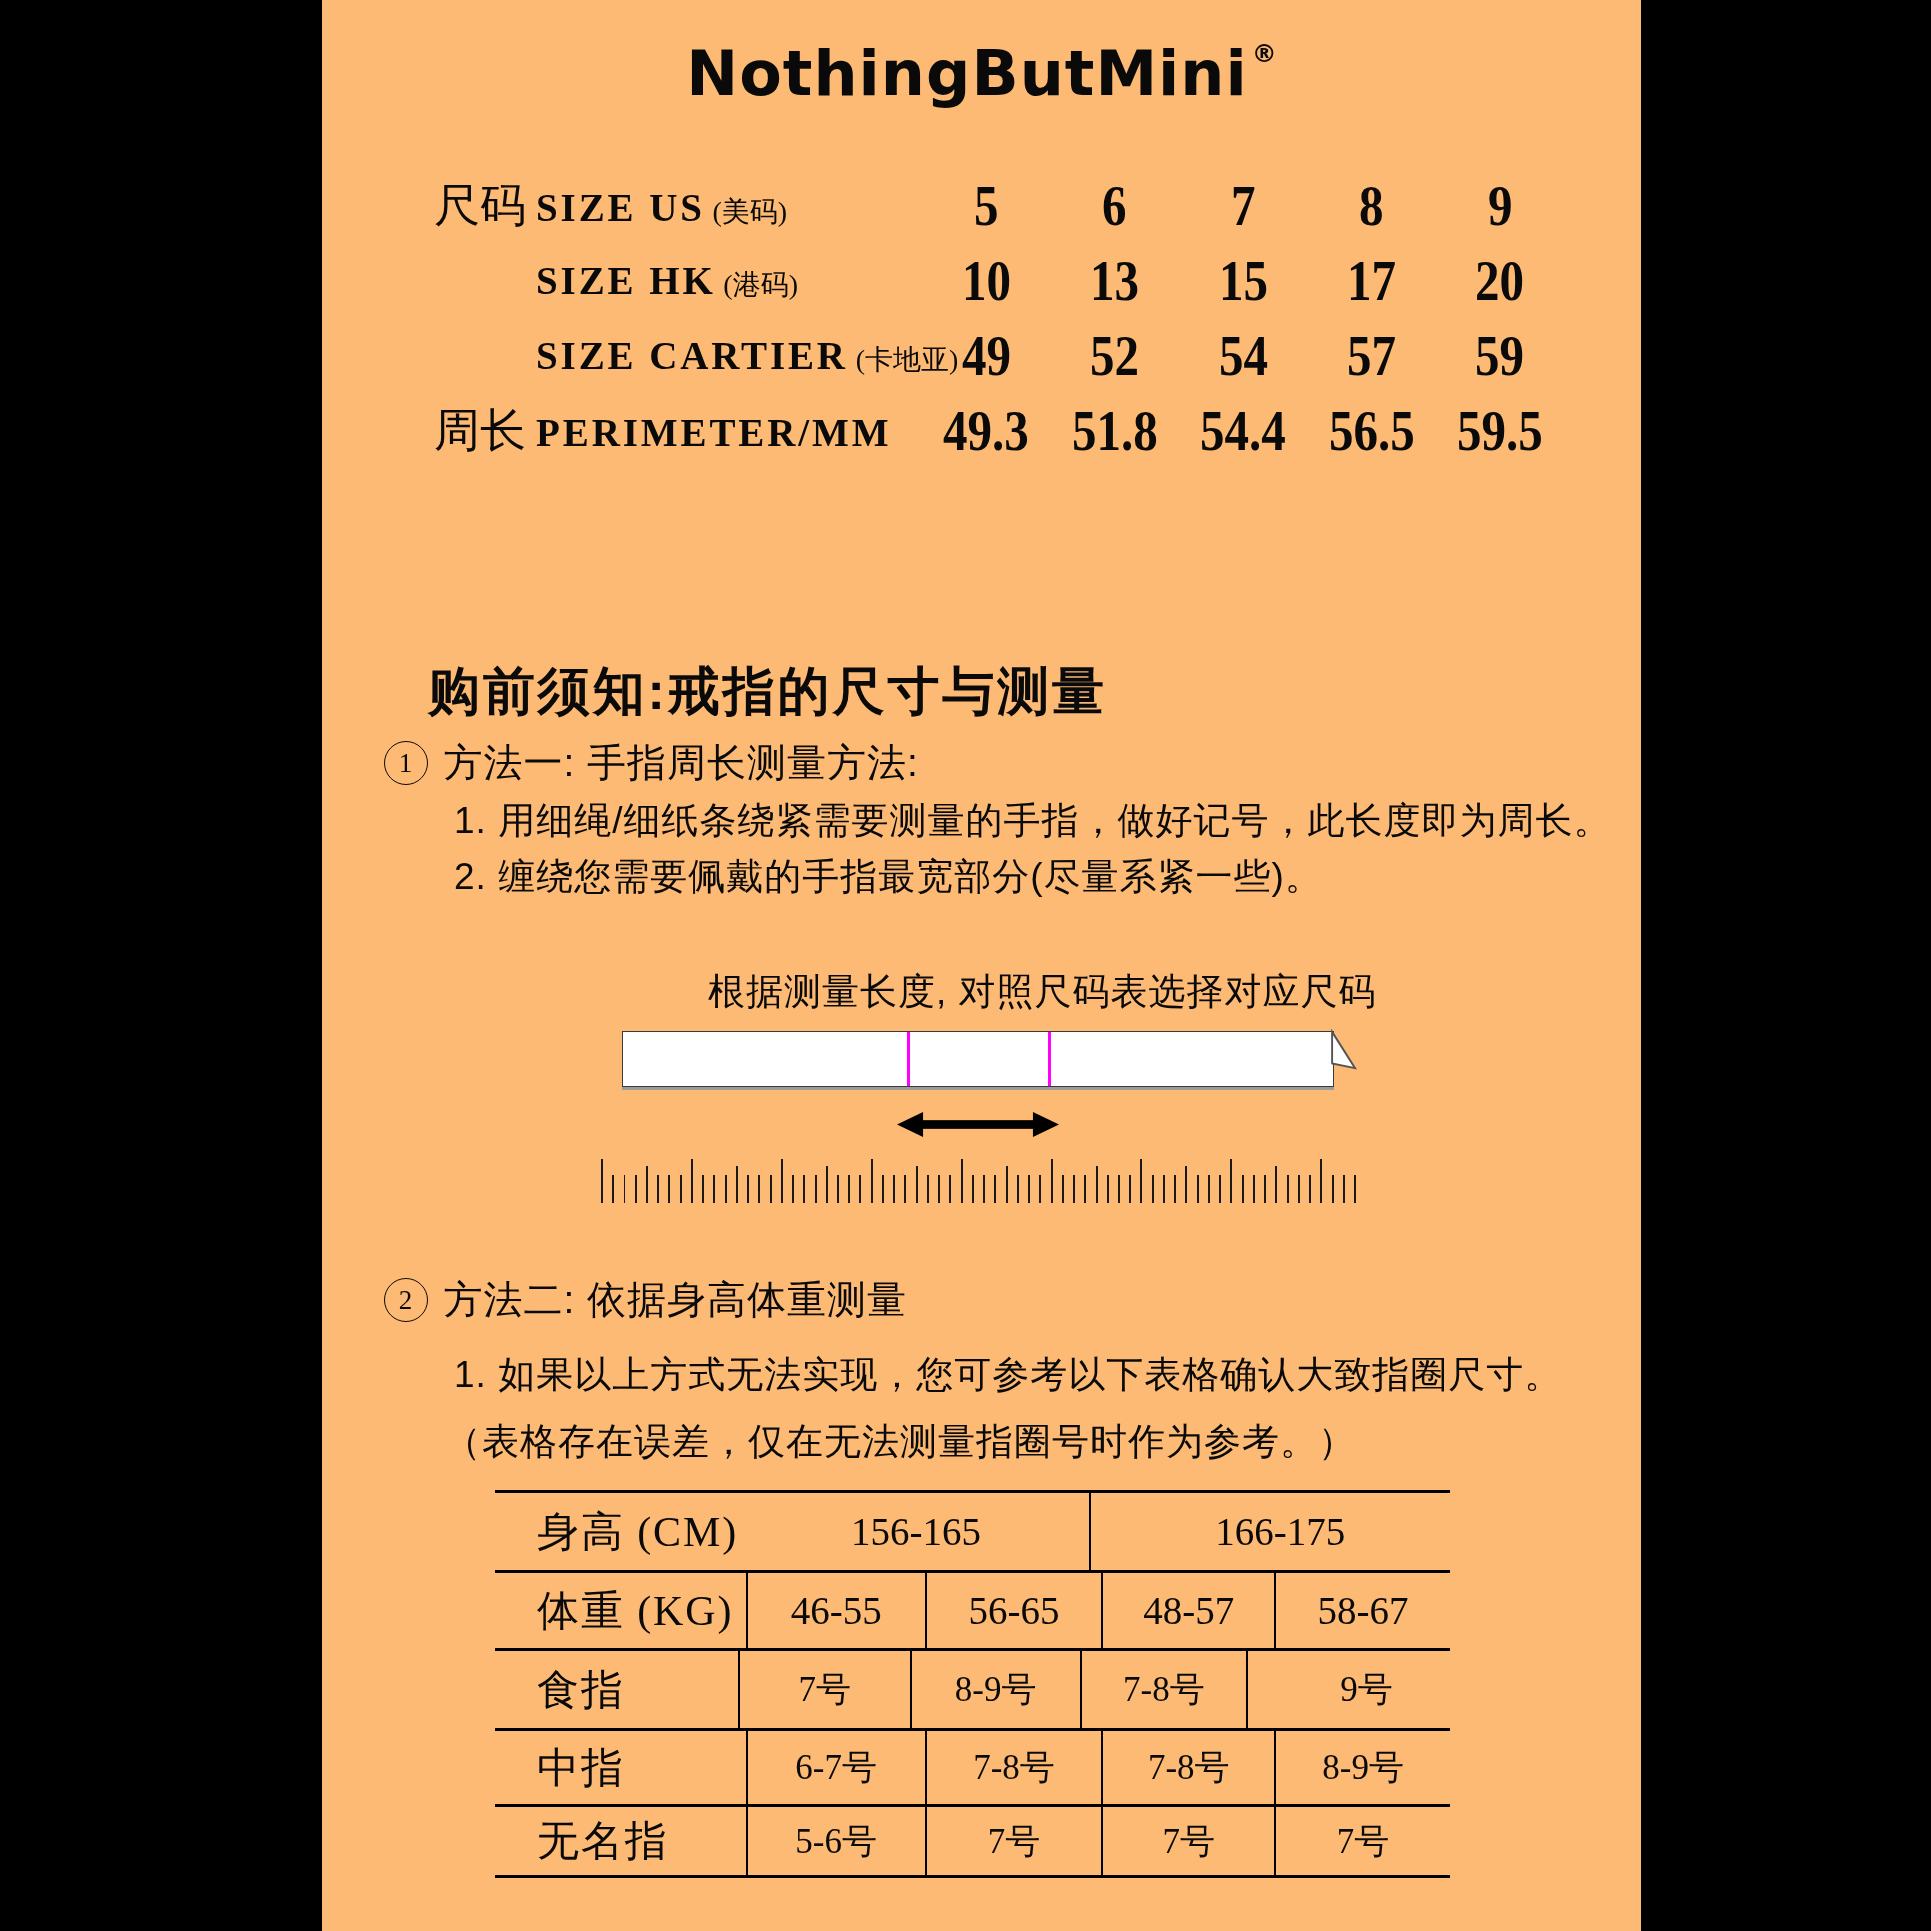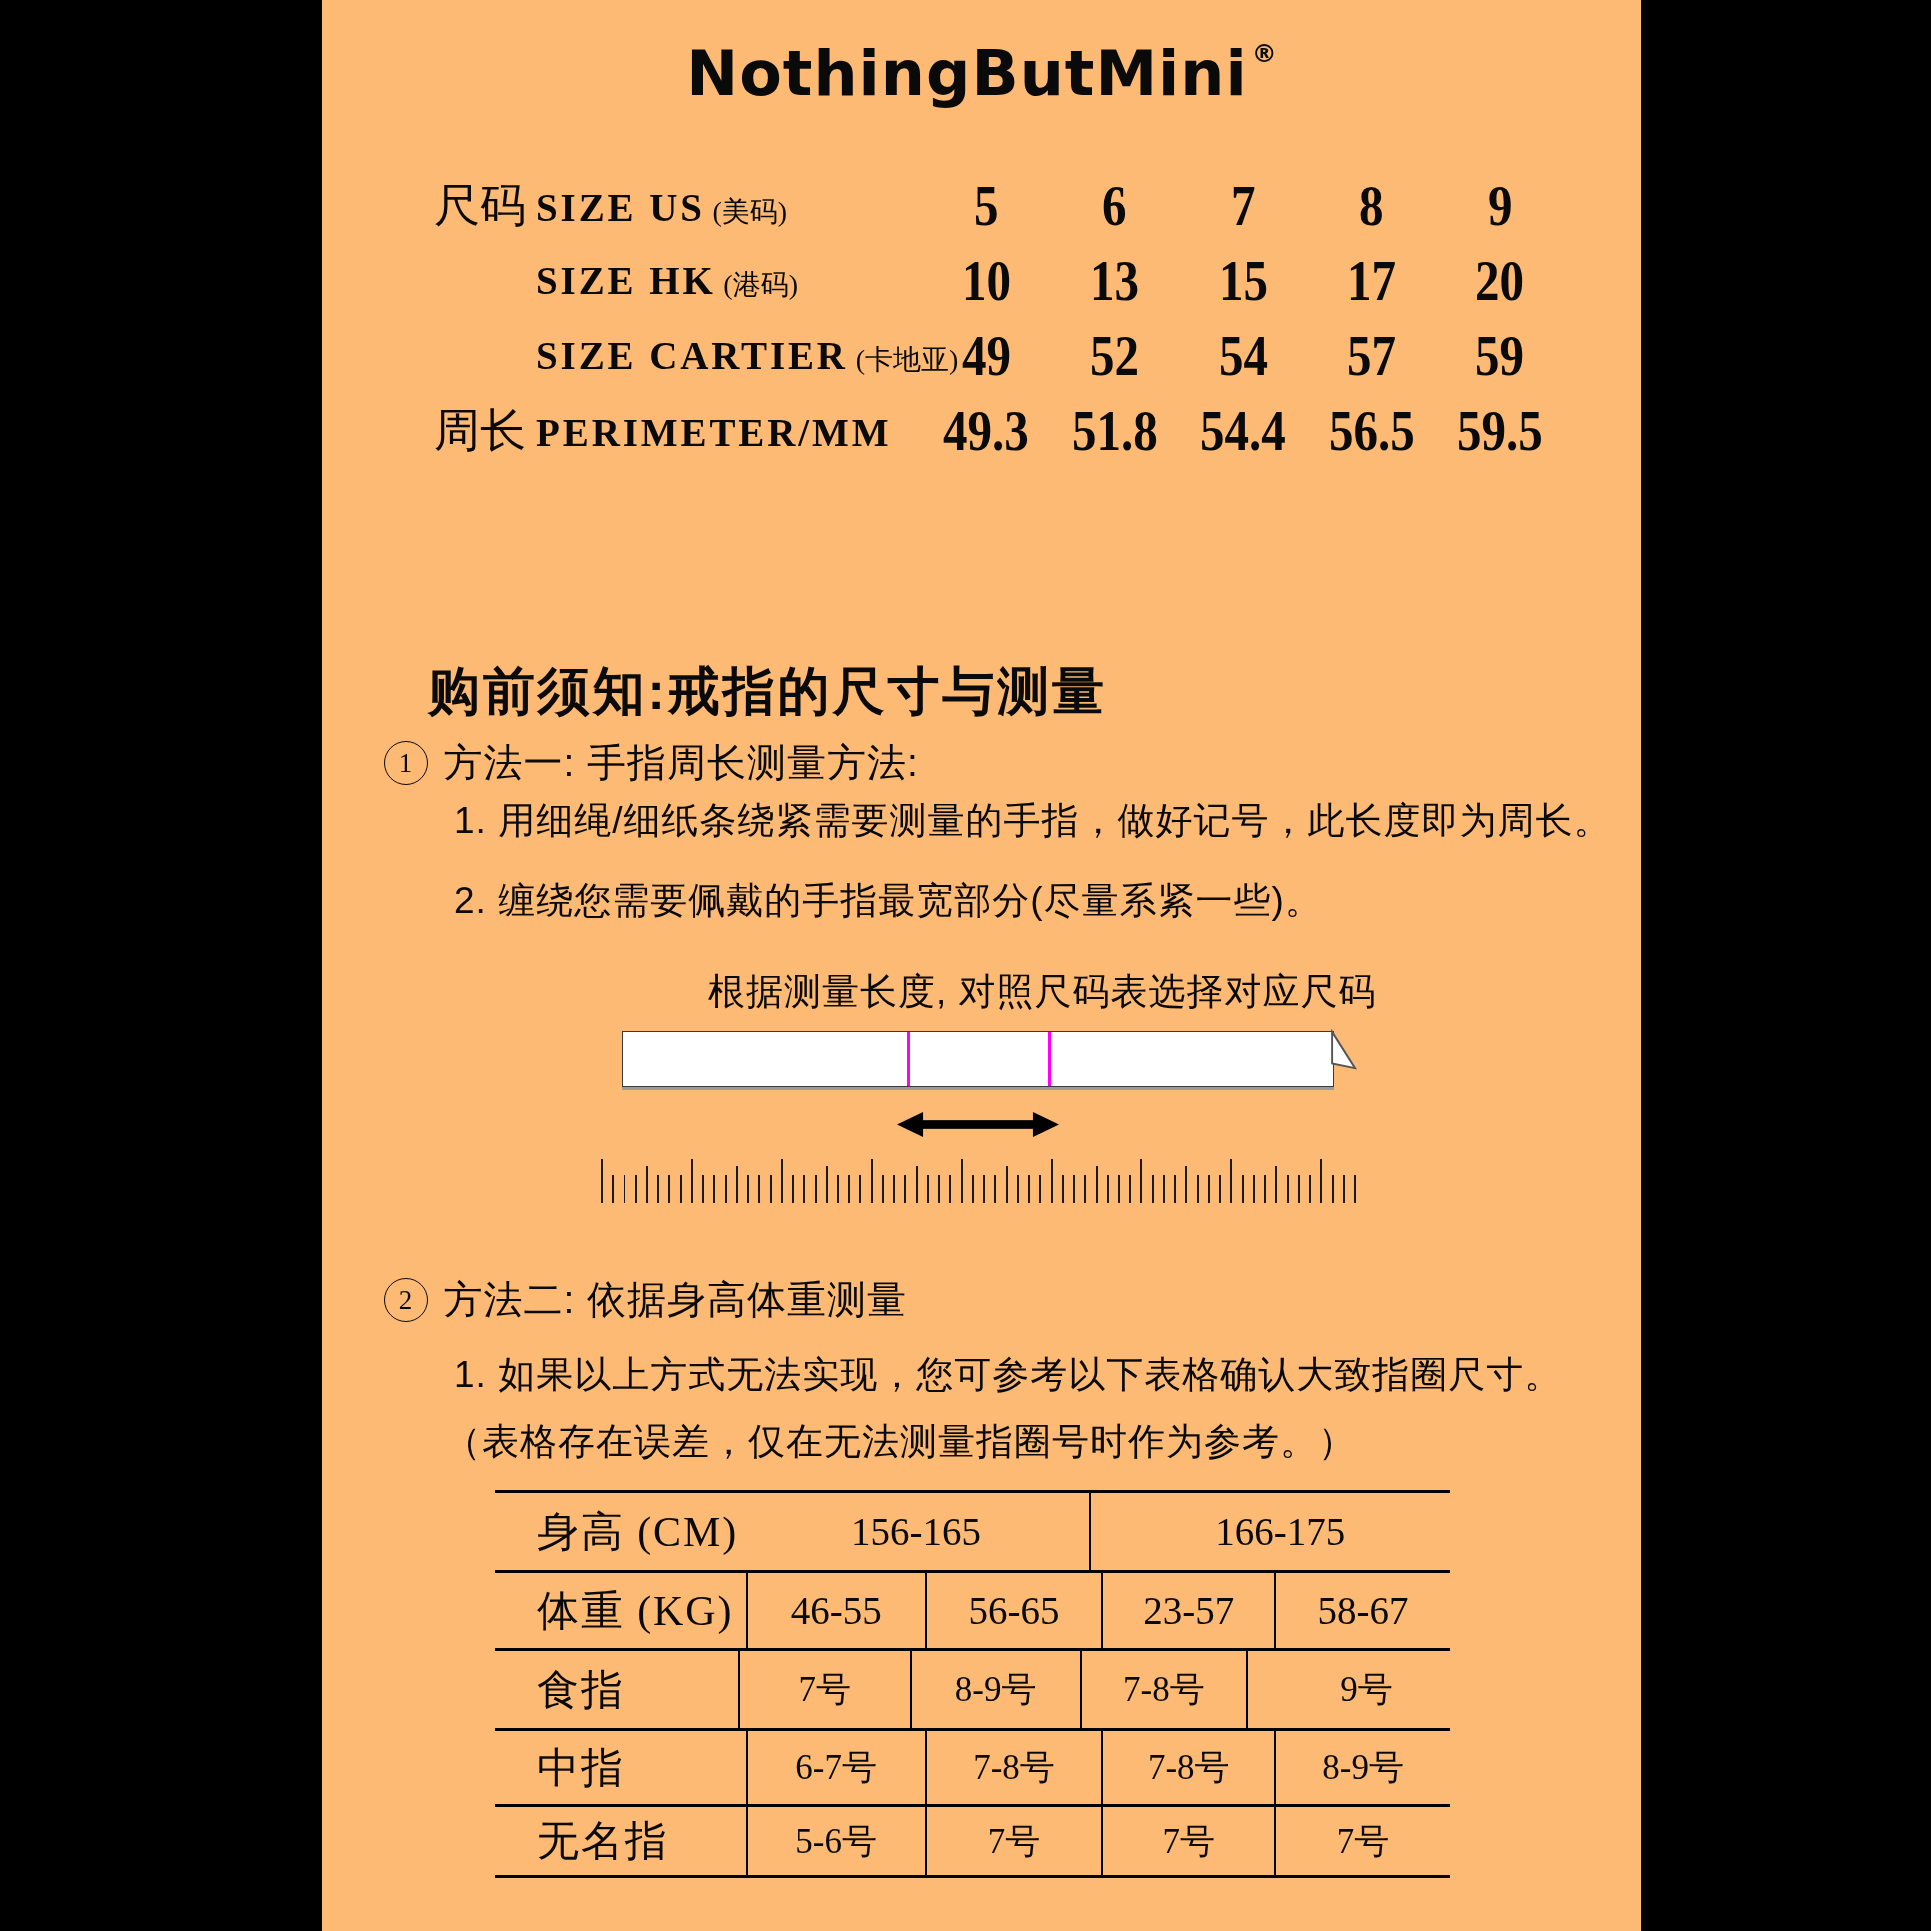--- a/index.html
+++ b/index.html
@@ -32,21 +32,21 @@
   
   .notice-heading{position:absolute;left:428px;top:657px;font-size:52px;font-weight:bold;letter-spacing:2.9px;}
   .method-title{position:absolute;display:flex;align-items:center;font-size:39px;letter-spacing:1px;}
   .method-title.m1{left:384px;top:736px;}
   .method-title.m2{left:384px;top:1273px;}
   .circle-num{width:42px;height:42px;border:1.9px solid #0a0a0a;border-radius:50%;
               display:flex;align-items:center;justify-content:center;
               font-size:27px;font-family:var(--serif);margin-right:15.4px;flex:0 0 auto;}
   .step{position:absolute;left:454px;font-size:37px;letter-spacing:1px;white-space:nowrap;}
   .step.s1a{top:796px;}
-  .step.s1b{top:852px;margin-top:24px;}
+  .step.s1b{top:852px;}
   .step.s2a{top:1350px;}
   .step.s2b{top:1417px;left:444px;}
   .ruler-caption{position:absolute;left:708px;top:967px;font-size:37px;letter-spacing:1px;}
 
   
   .strip{position:absolute;left:622px;top:1031px;width:712px;height:56px;background:#fff;
          border:1.9px solid #3a3a3a;box-sizing:border-box;box-shadow:0 2.9px 0 #9a9a9a;}
   .mark{position:absolute;top:0;bottom:0;width:2.9px;background:#ff00ff;}
   .mark.a{left:284px;}
   .mark.b{left:425px;}
@@ -235,21 +235,21 @@
   <div class="body-table">
       <div class="bt-row" style="height: 80px;">
         <div class="bt-cell bt-label" style="width: 253px;">身高 (CM)</div>
         <div class="bt-cell bt-vline" style="width: 355px;">156-165</div>
         <div class="bt-cell" style="width: 347px; margin-left: 20px;">166-175</div>
       </div>
       <div class="bt-row" style="height: 78px;">
         <div class="bt-cell bt-label bt-vline" style="width: 253px;">体重 (KG)</div>
         <div class="bt-cell bt-vline" style="width: 179px;">46-55</div>
         <div class="bt-cell bt-vline" style="width: 177px;">56-65</div>
-        <div class="bt-cell bt-vline" style="width: 173px;">23-57</div>
+        <div class="bt-cell bt-vline" style="width: 173px;">48-57</div>
         <div class="bt-cell" style="width: 174px;">58-67</div>
       </div>
       <div class="bt-row" style="height: 80px;">
         <div class="bt-cell bt-label bt-vline" style="width: 253px;">食指</div>
         <div class="bt-cell bt-vline bt-small" style="width: 179px;">7号</div>
         <div class="bt-cell bt-vline bt-small" style="width: 177px;">8-9号</div>
         <div class="bt-cell bt-vline bt-small" style="width: 173px;">7-8号</div>
         <div class="bt-cell bt-small" style="width: 174px; margin-left: 35px;">9号</div>
       </div>
       <div class="bt-row" style="height: 76px;">

